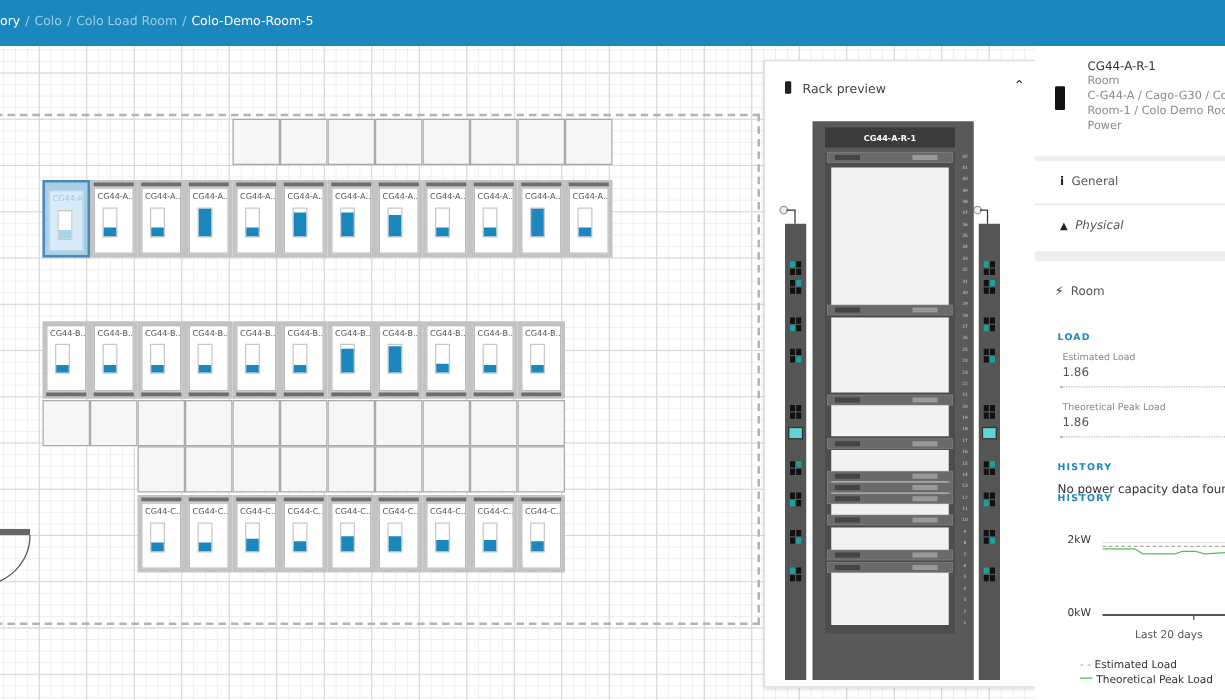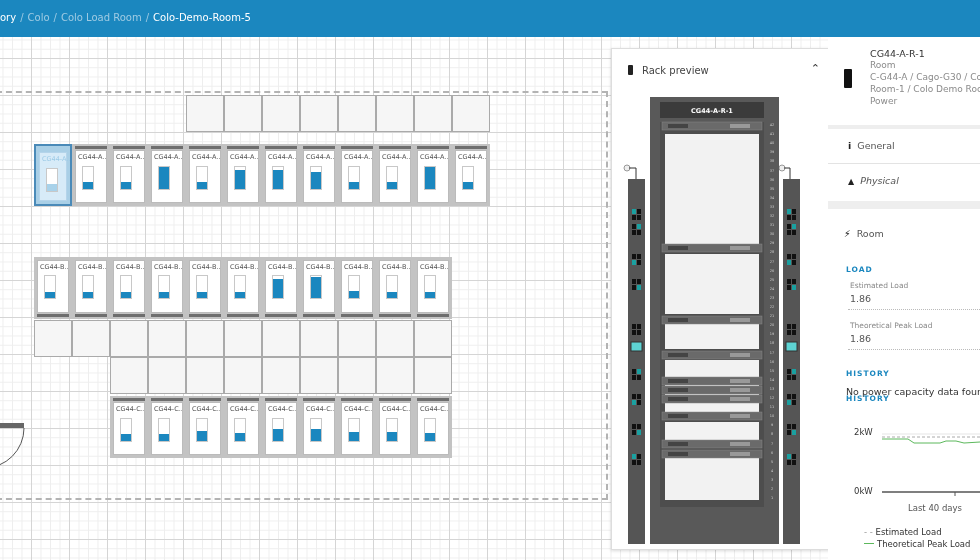--- a/index.html
+++ b/index.html
@@ -576,17 +576,17 @@
     <div class="sec" style="top:185px;">HISTORY</div>
     <div class="chart-y" style="left:26px;top:218px;">2kW</div>
     <div class="chart-y" style="left:26px;top:277px;">0kW</div>
     <svg style="position:absolute;left:52px;top:220px;" width="100" height="70">
       <line x1="2" y1="5" x2="100" y2="5" stroke="#e5e5e5"></line>
       <line x1="2" y1="8" x2="100" y2="8" stroke="#aaa" stroke-dasharray="3,2"></line>
       <polyline points="2,10 28,10 34,14 60,14 66,12 76,12 84,14 100,13" fill="none" stroke="#5cb85c" stroke-width="1"></polyline>
       <line x1="2" y1="63" x2="100" y2="63" stroke="#555" stroke-width="1.5"></line>
       <line x1="75" y1="63" x2="75" y2="67" stroke="#555"></line>
     </svg>
-    <div class="chart-y" style="left:80px;top:294px;color:#555;">Last 40 days</div>
+    <div class="chart-y" style="left:80px;top:294px;color:#555;">Last 20 days</div>
     <div class="legend" style="top:318px;"><span style="color:#999;">- - </span><span>Estimated Load</span></div>
     <div class="legend" style="top:330px;"><span style="display:inline-block;width:10px;border-top:1px solid #5cb85c;vertical-align:3px;margin-right:3px;"></span><span>Theoretical Peak Load</span></div>
   </div>
 </div>
 
 </body></html>

